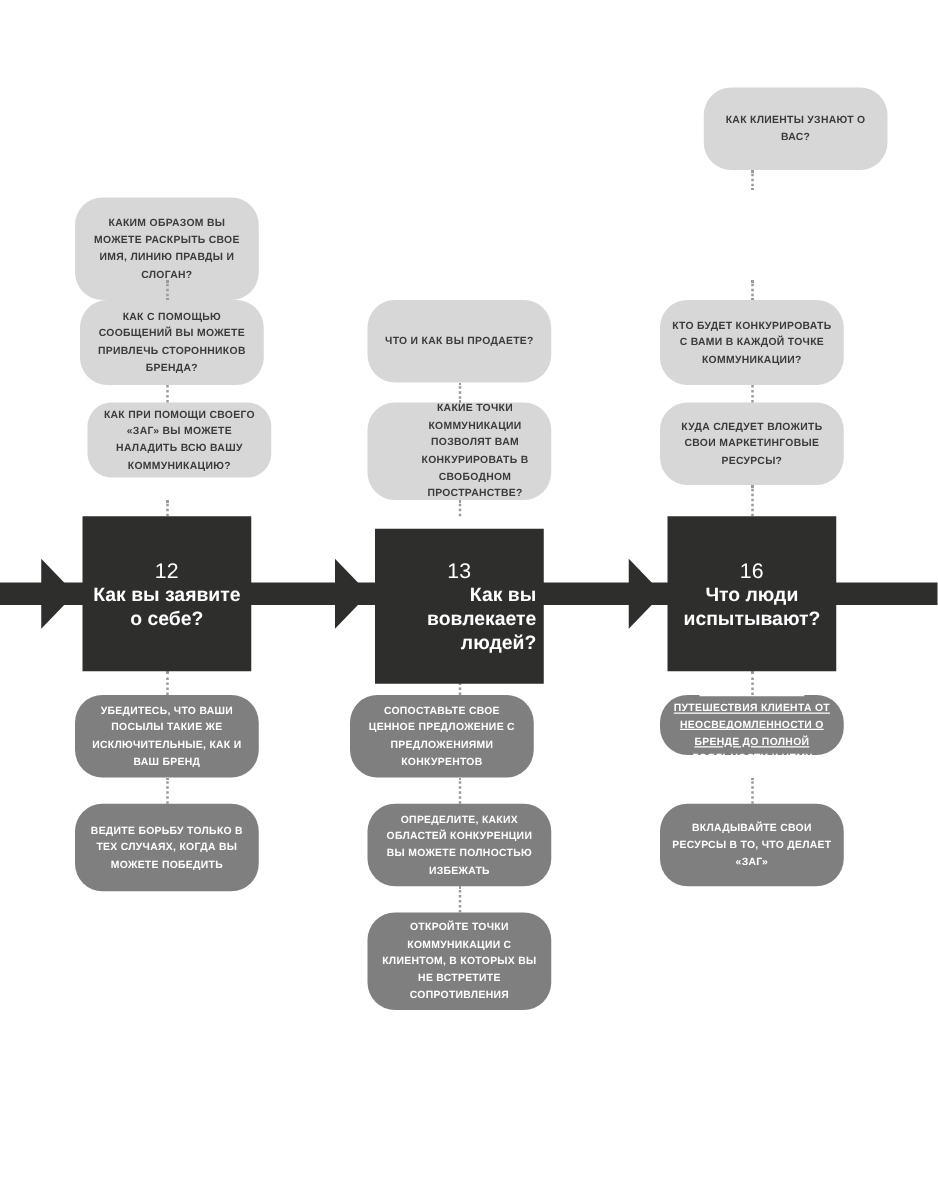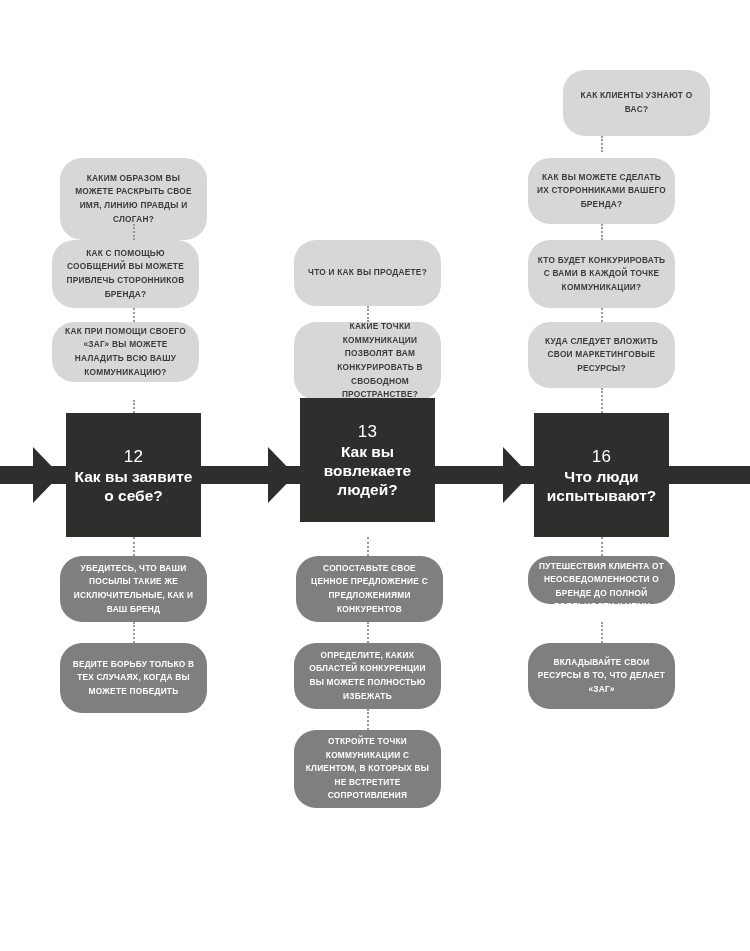--- a/index.html
+++ b/index.html
@@ -115,24 +115,24 @@
 
   <div class="connector" style="left: 133px; top: 224px; height: 16px;"></div>
   <div class="connector" style="left: 133px; top: 308px; height: 14px;"></div>
   <div class="connector" style="left: 133px; top: 400px; height: 13px;"></div>
   <div class="connector" style="left: 133px; top: 537px; height: 19px;"></div>
   <div class="connector" style="left: 133px; top: 622px; height: 21px;"></div>
 
   <div class="node question" style="left: 60px; top: 158px; height: 82px;">
     <span>КАКИМ ОБРАЗОМ ВЫ МОЖЕТЕ РАСКРЫТЬ СВОЕ ИМЯ, ЛИНИЮ ПРАВДЫ И СЛОГАН?</span>
   </div>
-  <div class="node question" style="left: 52px; top: 240px; height: 68px;">
+  <div class="node question" style="left: 64px; top: 240px; height: 68px;">
     <span>КАК С ПОМОЩЬЮ СООБЩЕНИЙ ВЫ МОЖЕТЕ ПРИВЛЕЧЬ СТОРОННИКОВ БРЕНДА?</span>
   </div>
-  <div class="node question" style="left: 52px; top: 322px; height: 60px;">
+  <div class="node question" style="left: 70px; top: 322px; height: 60px; border-radius: 19px;">
     <span>КАК ПРИ ПОМОЩИ СВОЕГО «ЗАГ» ВЫ МОЖЕТЕ НАЛАДИТЬ ВСЮ ВАШУ КОММУНИКАЦИЮ?</span>
   </div>
 
   <div class="stage" style="left: 66px; top: 413px;">
     <div class="stage-number">12</div>
     <div class="stage-title">Как вы заявите о себе?</div>
   </div>
 
   <div class="node action" style="left: 60px; top: 556px; height: 66px;">
     <span>УБЕДИТЕСЬ, ЧТО ВАШИ ПОСЫЛЫ ТАКИЕ ЖЕ ИСКЛЮЧИТЕЛЬНЫЕ, КАК И ВАШ БРЕНД</span>
@@ -147,60 +147,57 @@
   <div class="connector" style="left: 367px; top: 622px; height: 21px;"></div>
   <div class="connector" style="left: 367px; top: 709px; height: 21px;"></div>
 
   <div class="node question" style="left: 294px; top: 240px; height: 66px;">
     <span>ЧТО И КАК ВЫ ПРОДАЕТЕ?</span>
   </div>
   <div class="node question" style="left: 294px; top: 322px; height: 78px; padding-left: 34px;">
     <span>КАКИЕ ТОЧКИ КОММУНИКАЦИИ ПОЗВОЛЯТ ВАМ КОНКУРИРОВАТЬ В СВОБОДНОМ ПРОСТРАНСТВЕ?</span>
   </div>
 
-  <div class="stage" style="left: 300px; top: 398px;">
+  <div class="stage" style="left: 300px; top: 423px; text-align: right;">
     <div class="stage-number">13</div>
     <div class="stage-title">Как вы вовлекаете людей?</div>
   </div>
 
-  <div class="node action" style="left: 296px; top: 556px; height: 66px; justify-content: center;">
+  <div class="node action" style="left: 280px; top: 556px; height: 66px; justify-content: center;">
     <span>СОПОСТАВЬТЕ СВОЕ ЦЕННОЕ ПРЕДЛОЖЕНИЕ С ПРЕДЛОЖЕНИЯМИ КОНКУРЕНТОВ</span>
   </div>
   <div class="node action" style="left: 294px; top: 643px; height: 66px;">
     <span>ОПРЕДЕЛИТЕ, КАКИХ ОБЛАСТЕЙ КОНКУРЕНЦИИ ВЫ МОЖЕТЕ ПОЛНОСТЬЮ ИЗБЕЖАТЬ</span>
   </div>
   <div class="node action" style="left: 294px; top: 730px; height: 78px;">
     <span>ОТКРОЙТЕ ТОЧКИ КОММУНИКАЦИИ С КЛИЕНТОМ, В КОТОРЫХ ВЫ НЕ ВСТРЕТИТЕ СОПРОТИВЛЕНИЯ</span>
   </div>
 
   <div class="connector" style="left: 601px; top: 136px; height: 16px;"></div>
   <div class="connector" style="left: 601px; top: 224px; height: 16px;"></div>
   <div class="connector" style="left: 601px; top: 308px; height: 14px;"></div>
   <div class="connector" style="left: 601px; top: 388px; height: 25px;"></div>
   <div class="connector" style="left: 601px; top: 537px; height: 19px;"></div>
   <div class="connector" style="left: 601px; top: 622px; height: 21px;"></div>
 
   <div class="node question" style="left: 528px; top: 70px; height: 66px; margin-left: 35px;">
     <span>КАК КЛИЕНТЫ УЗНАЮТ О ВАС?</span>
   </div>
-  <div class="node question" style="left: 528px; top: 158px; height: 66px;">
-    <span>КАК ВЫ МОЖЕТЕ СДЕЛАТЬ ИХ СТОРОННИКАМИ ВАШЕГО БРЕНДА?</span>
-  </div>
   <div class="node question" style="left: 528px; top: 240px; height: 68px; justify-content: flex-end;">
     <span>КТО БУДЕТ КОНКУРИРОВАТЬ С ВАМИ В КАЖДОЙ ТОЧКЕ КОММУНИКАЦИИ?</span>
   </div>
   <div class="node question" style="left: 528px; top: 322px; height: 66px;">
     <span>КУДА СЛЕДУЕТ ВЛОЖИТЬ СВОИ МАРКЕТИНГОВЫЕ РЕСУРСЫ?</span>
   </div>
 
   <div class="stage" style="left: 534px; top: 413px;">
     <div class="stage-number">16</div>
     <div class="stage-title">Что люди испытывают?</div>
   </div>
 
-  <div class="node action" style="left: 528px; top: 556px; height: 48px;">
+  <div class="node action" style="left: 528px; top: 556px; height: 48px; text-decoration: underline;">
     <span>НАРИСУЙТЕ КАРТУ ПУТЕШЕСТВИЯ КЛИЕНТА ОТ НЕОСВЕДОМЛЕННОСТИ О БРЕНДЕ ДО ПОЛНОЙ ЛОЯЛЬНОСТИ К НЕМУ</span>
   </div>
   <div class="node action" style="left: 528px; top: 643px; height: 66px;">
     <span>ВКЛАДЫВАЙТЕ СВОИ РЕСУРСЫ В ТО, ЧТО ДЕЛАЕТ «ЗАГ»</span>
   </div>
 
 </div>
 
 </body></html>

